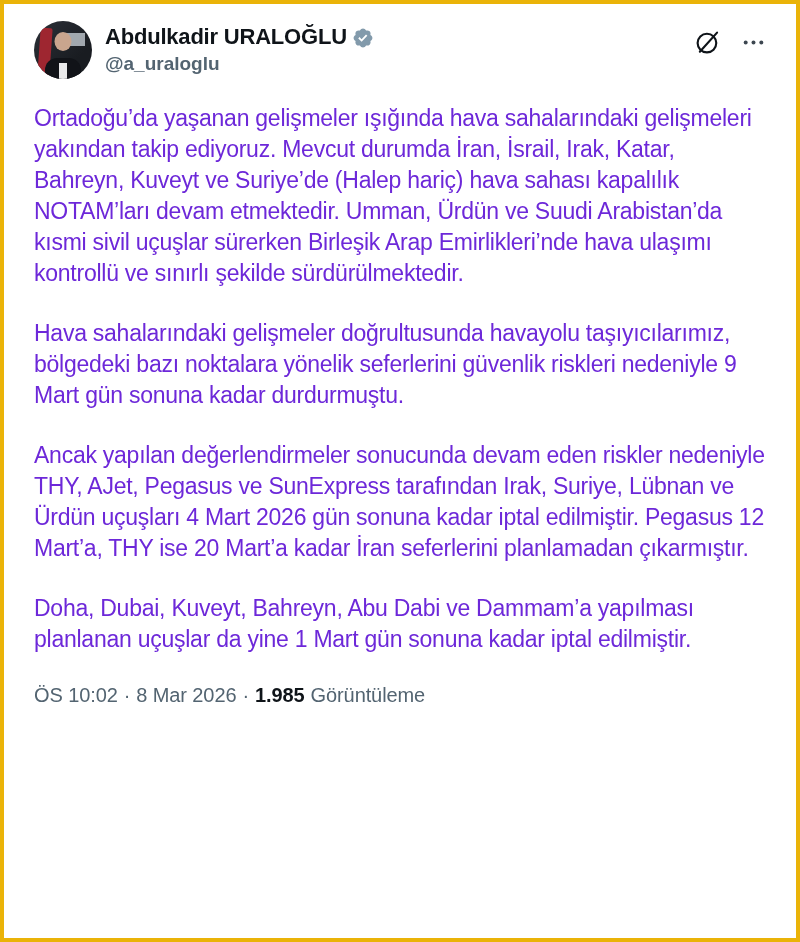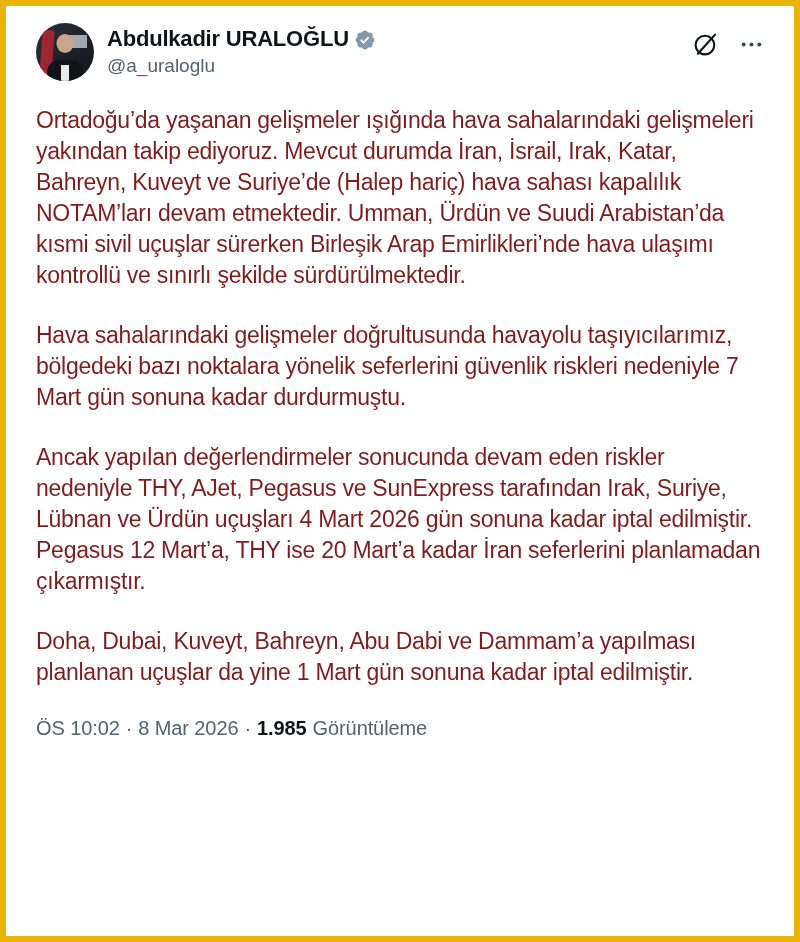--- a/index.html
+++ b/index.html
@@ -9,21 +9,21 @@
     height: 942px;
     background: #ffffff;
     font-family: "Liberation Sans", sans-serif;
     color: #0f1419;
     overflow: hidden;
   }
   .page {
     box-sizing: border-box;
     width: 800px;
     height: 942px;
-    border: 6px solid #eab308;
+    border: 4px solid #eab308;
     background: #ffffff;
   }
   .tweet { padding: 17px 30px 0 30px; }
 
   
   .header { display: flex; align-items: flex-start; }
   .avatar {
     width: 58px; height: 58px; border-radius: 50%;
     background: linear-gradient(135deg, #2c3038 0%, #191c21 70%);
     position: relative; overflow: hidden; flex: 0 0 auto;
@@ -49,36 +49,36 @@
     position: absolute; left: 50%; bottom: 0; transform: translateX(-50%);
     width: 8px; height: 16px; background: #e9e9ea;
   }
   .id-block { margin-left: 13px; padding-top: 3px; min-width: 0; }
   .name-row { display: flex; align-items: center; gap: 5px; }
   .name {
     font-size: 22px; font-weight: 700; color: #0f1419;
     letter-spacing: -0.2px; white-space: nowrap; cursor: pointer;
   }
   .badge { width: 22px; height: 22px; display: inline-block; margin-top: 1px; }
-  .handle { font-size: 19px; color: #536471; margin-top: 3px; cursor: pointer; }
+  .handle { font-size: 19px; color: #536471; margin-top: 3px; cursor: pointer; font-weight: bold; }
 
   .header-actions {
     margin-left: auto; display: flex; align-items: center; gap: 20px;
     padding-top: 8px;
   }
   .icon-btn {
     background: none; border: none; padding: 0; margin: 0;
     cursor: pointer; display: inline-flex; align-items: center;
   }
 
   
   .body-text { margin-top: 24px; }
   .body-text p {
     font-size: 23px; line-height: 31px; margin: 12px 0 29px 0;
-    color: #7f1d1d; letter-spacing: -0.25px;
+    color: #6d28d9; letter-spacing: -0.25px;
   }
 
   
   .footer {
     font-size: 20px; color: #536471; letter-spacing: -0.1px;
     margin-top: 1px; display: flex; align-items: baseline; gap: 6px;
     white-space: nowrap;
   }
   .footer .views-count { font-weight: 700; color: #0f1419; }
   .footer .sep { color: #536471; }
@@ -127,21 +127,21 @@
               <circle cx="12" cy="12" r="1.9" fill="#3c4650"></circle>
               <circle cx="19.5" cy="12" r="1.9" fill="#3c4650"></circle>
             </svg>
           </span>
         </button>
       </div>
     </div>
 
     <div class="body-text">
       <p>Ortadoğu’da yaşanan gelişmeler ışığında hava sahalarındaki gelişmeleri yakından takip ediyoruz. Mevcut durumda İran, İsrail, Irak, Katar, Bahreyn, Kuveyt ve Suriye’de (Halep hariç) hava sahası kapalılık NOTAM’ları devam etmektedir. Umman, Ürdün ve Suudi Arabistan’da kısmi sivil uçuşlar sürerken Birleşik Arap Emirlikleri’nde hava ulaşımı kontrollü ve sınırlı şekilde sürdürülmektedir.</p>
-      <p>Hava sahalarındaki gelişmeler doğrultusunda havayolu taşıyıcılarımız, bölgedeki bazı noktalara yönelik seferlerini güvenlik riskleri nedeniyle 7 Mart gün sonuna kadar durdurmuştu.</p>
+      <p>Hava sahalarındaki gelişmeler doğrultusunda havayolu taşıyıcılarımız, bölgedeki bazı noktalara yönelik seferlerini güvenlik riskleri nedeniyle 9 Mart gün sonuna kadar durdurmuştu.</p>
       <p>Ancak yapılan değerlendirmeler sonucunda devam eden riskler nedeniyle THY, AJet, Pegasus ve SunExpress tarafından Irak, Suriye, Lübnan ve Ürdün uçuşları 4 Mart 2026 gün sonuna kadar iptal edilmiştir. Pegasus 12 Mart’a, THY ise 20 Mart’a kadar İran seferlerini planlamadan çıkarmıştır.</p>
       <p>Doha, Dubai, Kuveyt, Bahreyn, Abu Dabi ve Dammam’a yapılması planlanan uçuşlar da yine 1 Mart gün sonuna kadar iptal edilmiştir.</p>
     </div>
 
     <div class="footer">
       <span class="time-date">ÖS 10:02</span>
       <span class="sep">·</span>
       <span class="time-date">8 Mar 2026</span>
       <span class="sep">·</span>
       <span class="views-count">1.985</span>

